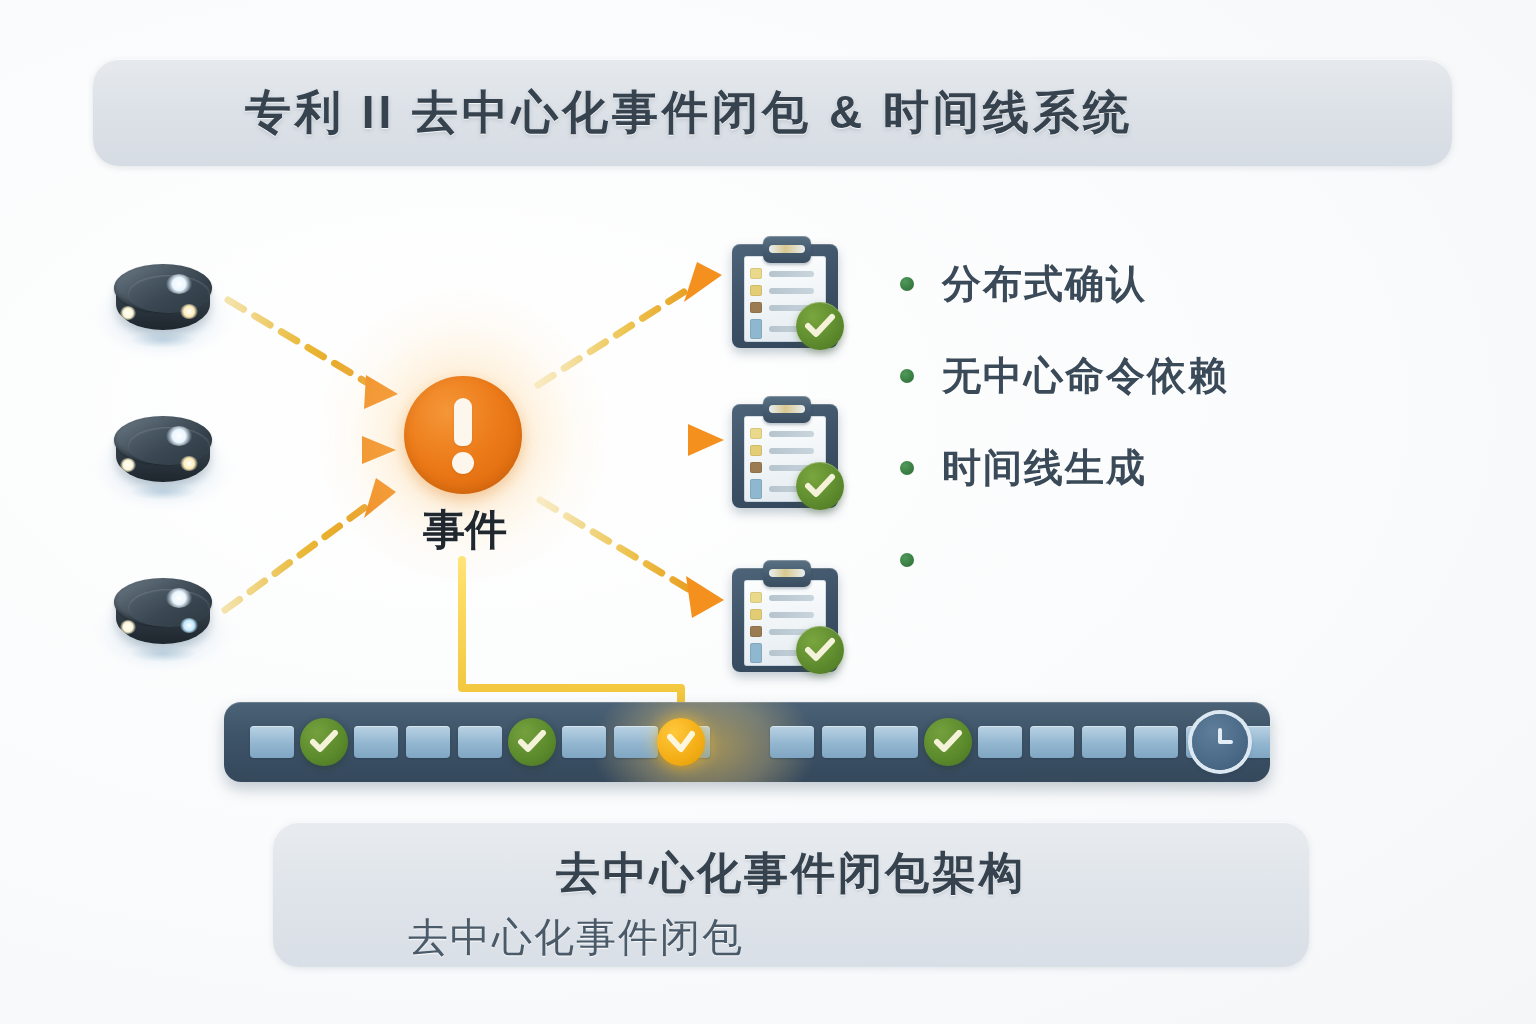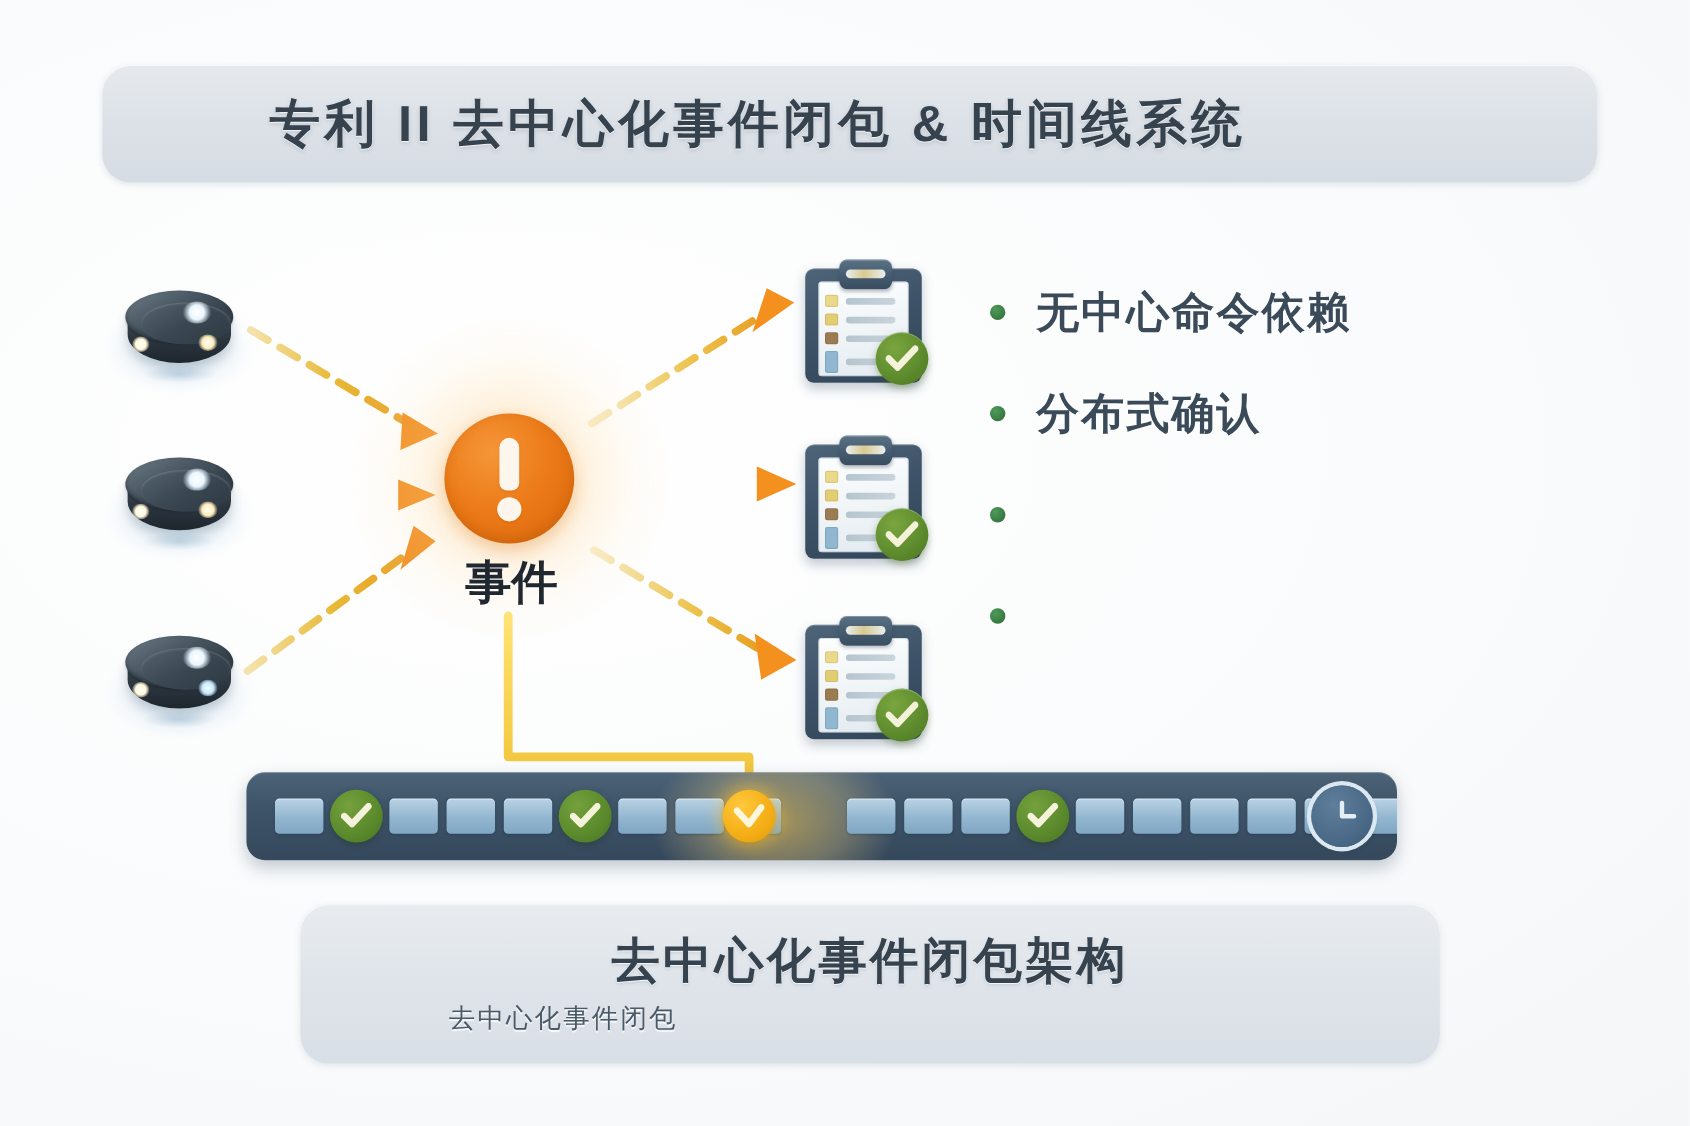--- a/index.html
+++ b/index.html
@@ -182,21 +182,21 @@
     background:linear-gradient(180deg,#e8ecf0 0%,#dfe4ea 50%,#d9dfe6 100%);
     box-shadow:0 2px 6px rgba(120,135,150,.16), inset 0 1px 0 rgba(255,255,255,.7);
   }
   .caption-main{
     position:absolute;left:0;right:0;top:22px;text-align:center;
     font-size:44px;font-weight:700;letter-spacing:3px;color:#36434f;
     text-shadow:0 1px 1px rgba(255,255,255,.9), 0 2px 3px rgba(100,115,130,.25);
   }
   .caption-sub{
     position:absolute;left:135px;top:88px;
-    font-size:24px;font-weight:500;letter-spacing:2px;color:#4a5a68;
+    font-size:40px;font-weight:500;letter-spacing:2px;color:#4a5a68;
     text-shadow:0 1px 1px rgba(255,255,255,.9);
   }
 </style>
 </head>
 <body>
 
 <div class="paper-bg"></div>
 
 <div class="title-band">
   <div class="title-text">专利 II 去中心化事件闭包 &amp; 时间线系统</div>
@@ -381,28 +381,29 @@
     <div class="cb-check">
       <svg width="30" height="26" viewBox="0 0 30 26">
           <path d="M3 13 L11 21 L27 4" stroke="#f4f2d8" stroke-width="6" fill="none" stroke-linecap="round" stroke-linejoin="round"></path>
         </svg>
     </div>
   </div>
 
   <div class="bullets">
     <div class="bullet-item">
       <span class="bullet-dot"></span>
-      <span class="bullet-text">无中心命令依赖</span>
+      <span class="bullet-text">分布式确认</span>
     </div>
     <div class="bullet-item">
       <span class="bullet-dot"></span>
-      <span class="bullet-text">分布式确认</span>
+      <span class="bullet-text">无中心命令依赖</span>
     </div>
     <div class="bullet-item">
       <span class="bullet-dot"></span>
+      <span class="bullet-text">时间线生成</span>
     </div>
     <div class="bullet-item">
       <span class="bullet-dot"></span>
     </div>
   </div>
 
   <div class="timeline">
     <div class="tl-glow"></div>
 
     <div class="tl-seg" style="left:26px;"></div>

